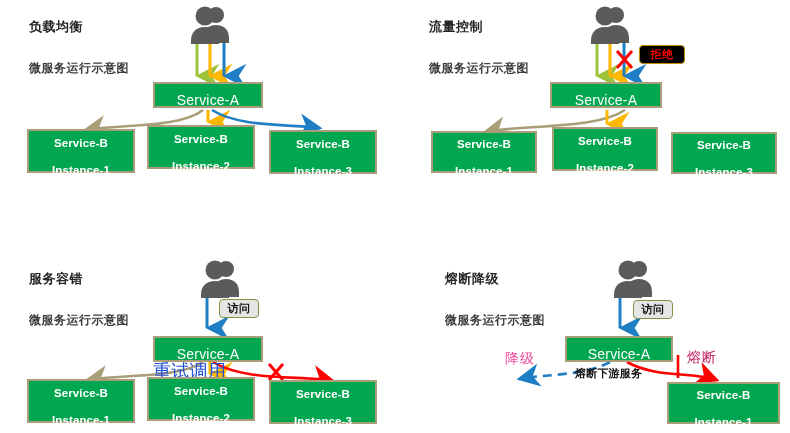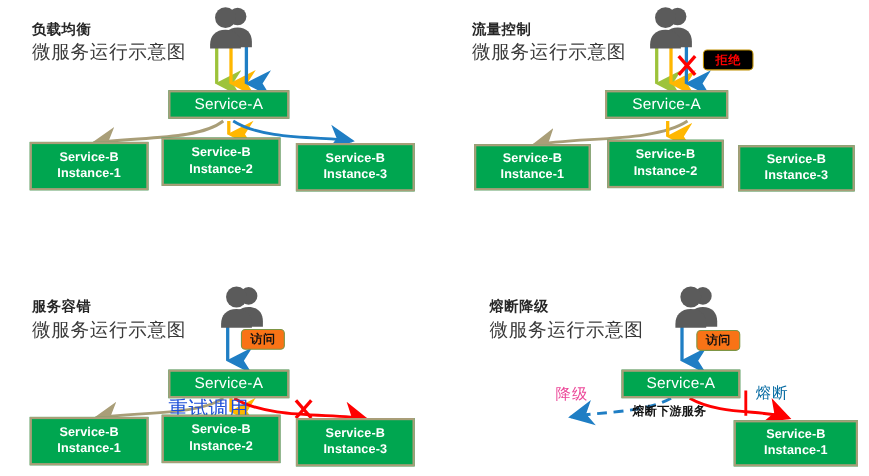--- a/index.html
+++ b/index.html
@@ -17,43 +17,44 @@
   .title{
     position:absolute;
     font-weight:bold;
     font-size:13px;
     color:#262626;
     letter-spacing:0.5px;
     white-space:nowrap;
   }
   .subtitle{
     position:absolute;
-    font-weight:normal;
-    font-size:17px;
+    font-weight:bold;
+    font-size:12px;
     color:#3a3a3a;
     letter-spacing:0.5px;
     white-space:nowrap;
+    margin-top:24px;
   }
 
   
   .box{
     position:absolute;
     background:#00A650;
     border:2px solid #A99E78;
     box-sizing:border-box;
     color:#ffffff;
     display:flex;
     flex-direction:column;
     align-items:center;
     justify-content:center;
     text-align:center;
     line-height:1.28;
     white-space:nowrap;
   }
-  .box .l1,.box .l2{display:block;}
+  .box .l1,.box .l2{display:block;margin-top:12px;}
   .box-a{font-size:14px;font-weight:normal;letter-spacing:0.2px;}
   .box-b{font-size:11.5px;font-weight:bold;letter-spacing:0.1px;}
   .box-cn{font-size:15px;font-weight:bold;letter-spacing:1px;}
 
   
   .badge{
     position:absolute;
     box-sizing:border-box;
     display:flex;align-items:center;justify-content:center;
     border-radius:4px;
@@ -61,33 +62,33 @@
     font-weight:bold;
   }
   .badge-reject{
     background:#000000;
     border:1px solid #BF8F00;
     color:#FF0000;
     font-size:11px;
     letter-spacing:0.5px;
   }
   .badge-visit{
-    background:#f97316;
+    background:#e5e5e5;
     border:1px solid #7D9544;
     color:#111111;
     font-size:11px;
     letter-spacing:0.5px;
   }
 
   
   .lbl{position:absolute;white-space:nowrap;}
   .lbl-retry{font-size:18px;font-weight:normal;color:#1d4ed8;letter-spacing:0.3px;}
   .lbl-fuse-down{font-size:11px;font-weight:bold;color:#111111;letter-spacing:0.2px;}
   .lbl-degrade{font-size:14px;font-weight:normal;color:#ec4899;letter-spacing:1px;}
-  .lbl-fuse{font-size:14px;font-weight:normal;color:#0369a1;letter-spacing:1px;}
+  .lbl-fuse{font-size:14px;font-weight:normal;color:#be185d;letter-spacing:1px;}
 
   
   .person{position:absolute;}
   svg{display:block;overflow:visible;}
 </style>
 </head>
 <body>
 
 <div class="canvas">
 

